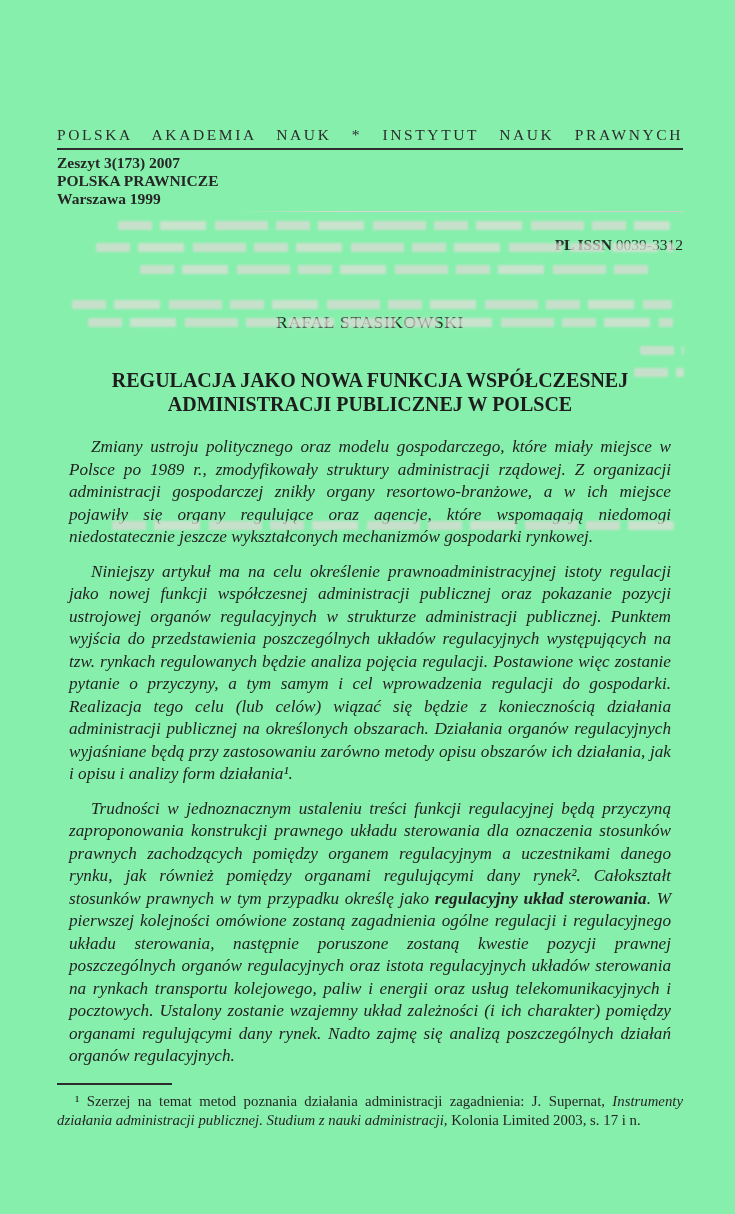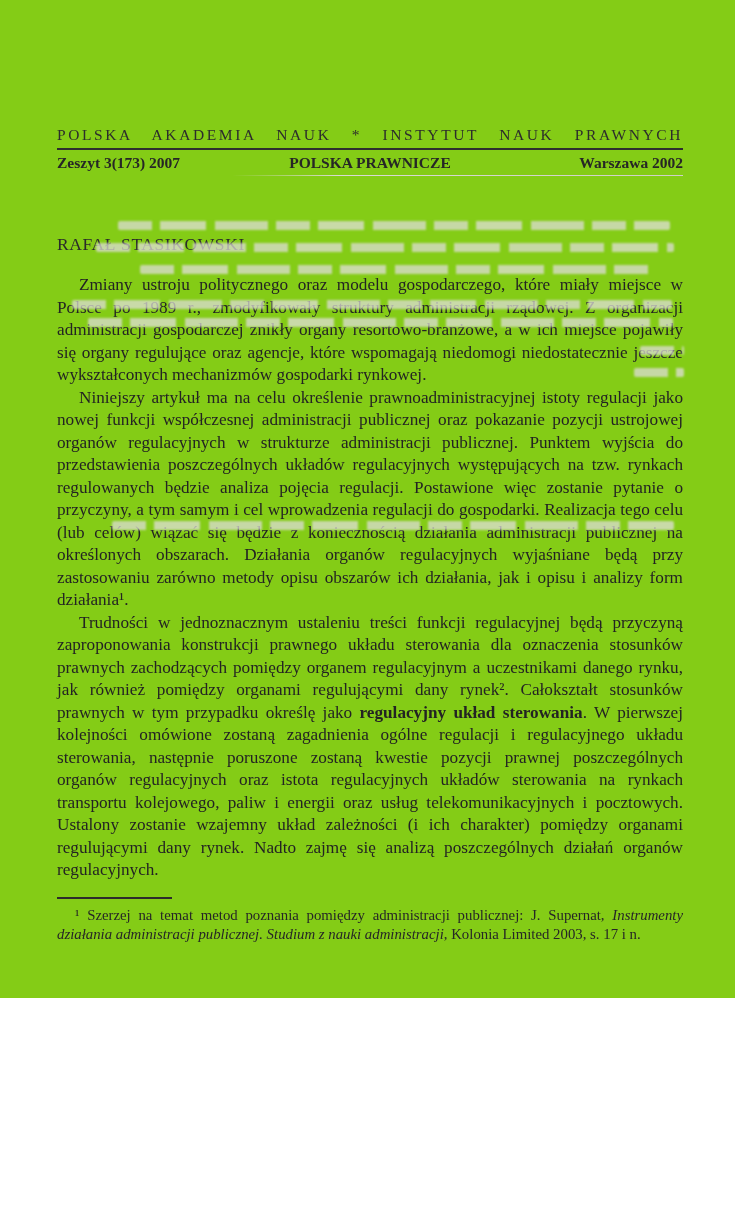--- a/index.html
+++ b/index.html
@@ -1,58 +1,58 @@
 <!DOCTYPE html>
 <html lang="pl"><head>
 <meta charset="utf-8">
 <style>
   html,body{margin:0;padding:0;background:#ffffff;}
   .page{
     position:relative;
-    width:735px;height:998px;
+    width:735px;height:1214px;
     margin:0 auto;
-    background:#84cc16;
+    background:#86efac;
     color:#232323;
     font-family:"Liberation Serif", serif;
     overflow:hidden;
   }
   .content{padding:127px 52px 0 57px;}
   
   .masthead{
     font-size:15.5px;line-height:15px;
     letter-spacing:2.6px;
     text-align:justify;text-align-last:justify;
     white-space:nowrap;
     color:#2c2c2c;
   }
   .rule{height:2px;background:#2e2e2e;margin-top:6px;}
   .issue-row{
     display:flex;align-items:baseline;
     margin-top:4px;
-    font-size:15.5px;font-weight:bold;line-height:18px;color:#262626;
+    font-size:15.5px;font-weight:bold;line-height:18px;color:#262626;flex-direction:column;
   }
   .issue-row .left{flex:1;text-align:left;}
   .issue-row .mid{flex:1;text-align:center;}
   .issue-row .right{flex:1;text-align:right;}
   .faint-rule{
     height:1px;margin-top:3px;
     background:linear-gradient(90deg, rgba(0,0,0,0) 0 28%, #d9d9d4 45%, #cfcfc9 100%);
   }
   .issn-line{margin-top:24px;text-align:right;font-size:15.5px;line-height:18px;color:#262626;}
   .issn-line .lbl{font-weight:bold;}
   
-  .author{margin-top:58px;text-align:left;font-size:17.5px;line-height:20px;letter-spacing:.6px;color:#2a2a2a;}
+  .author{margin-top:58px;text-align:center;font-size:17.5px;line-height:20px;letter-spacing:.6px;color:#2a2a2a;}
   .title{
     margin:36px auto 0 auto;max-width:600px;
     text-align:center;font-size:20px;font-weight:bold;line-height:24px;
     color:#1d1d1d;
   }
   
   .body{margin-top:20px;font-size:17.2px;line-height:22.5px;text-align:justify;hyphens:manual;color:#232323;}
-  .body p{margin:0;text-indent:22px;}
+  .body p{margin:12px;text-indent:22px;font-style:italic;}
   .body .b{font-weight:bold;}
   
   .fn-rule{width:115px;height:2px;background:#2c2c2c;margin-top:15px;}
   .footnotes{margin-top:7px;font-size:14.8px;line-height:19.3px;text-align:justify;color:#262626;}
   .footnotes p{margin:0;text-indent:18px;}
   .footnotes .i{font-style:italic;}
   
   .ghost{
     position:absolute;height:9px;border-radius:2px;
     filter:blur(1.1px);opacity:.75;
@@ -77,34 +77,39 @@
   <div class="ghost" style="left:112px;top:521px;width:562px;"></div>
 
   <div class="content">
 
     <header>
       <div class="masthead">POLSKA AKADEMIA NAUK * INSTYTUT NAUK PRAWNYCH</div>
       <div class="rule"></div>
       <div class="issue-row">
         <span class="left">Zeszyt 3(173) 2007</span>
         <span class="mid">POLSKA PRAWNICZE</span>
-        <span class="right">Warszawa 2002</span>
+        <span class="right">Warszawa 1999</span>
       </div>
       <div class="faint-rule"></div>
+      <div class="issn-line">
+        <span class="lbl">PL ISSN</span>
+        <span>0039-3312</span>
+      </div>
     </header>
 
     <div class="author">RAFAŁ STASIKOWSKI</div>
 
+    <h1 class="title">REGULACJA JAKO NOWA FUNKCJA WSPÓŁCZESNEJ ADMINISTRACJI PUBLICZNEJ W POLSCE</h1>
 
     <div class="body">
       <p>Zmiany ustroju politycznego oraz modelu gospodarczego, które miały miejsce w Polsce po 1989 r., zmodyfikowały struktury administracji rządowej. Z orga­nizacji administracji gospodarczej znikły organy resortowo-branżowe, a w ich miejsce pojawiły się organy regulujące oraz agencje, które wspomagają niedo­mogi niedostatecznie jeszcze wykształconych mechanizmów gospodarki rynko­wej.</p>
       <p>Niniejszy artykuł ma na celu określenie prawnoadministracyjnej istoty regu­lacji jako nowej funkcji współczesnej administracji publicznej oraz pokazanie pozycji ustrojowej organów regulacyjnych w strukturze administracji publicz­nej. Punktem wyjścia do przedstawienia poszczególnych układów regulacyjnych występujących na tzw. rynkach regulowanych będzie analiza pojęcia regulacji. Postawione więc zostanie pytanie o przyczyny, a tym samym i cel wprowadze­nia regulacji do gospodarki. Realizacja tego celu (lub celów) wiązać się będzie z koniecznością działania administracji publicznej na określonych obszarach. Działania organów regulacyjnych wyjaśniane będą przy zastosowaniu zarówno metody opisu obszarów ich działania, jak i opisu i analizy form działania¹.</p>
       <p><span>Trudności w jednoznacznym ustaleniu treści funkcji regulacyjnej będą przy­czyną zaproponowania konstrukcji prawnego układu sterowania dla oznaczenia stosunków prawnych zachodzących pomiędzy organem regulacyjnym a uczest­nikami danego rynku, jak również pomiędzy organami regulującymi dany ry­nek². Całokształt stosunków prawnych w tym przypadku określę jako </span><span class="b">regulacyj­ny układ sterowania</span><span>. W pierwszej kolejności omówione zostaną zagadnienia ogólne regulacji i regulacyjnego układu sterowania, następnie poruszone zostaną kwestie pozycji prawnej poszczególnych organów regulacyjnych oraz istota re­gulacyjnych układów sterowania na rynkach transportu kolejowego, paliw i ener­gii oraz usług telekomunikacyjnych i pocztowych. Ustalony zostanie wzajemny układ zależności (i ich charakter) pomiędzy organami regulującymi dany rynek. Nadto zajmę się analizą poszczególnych działań organów regulacyjnych.</span></p>
     </div>
 
     <div class="fn-rule"></div>
 
     <div class="footnotes">
-      <p><span>¹ Szerzej na temat metod poznania pomiędzy administracji publicznej: J. Supernat, </span><span class="i">Instrumenty działania administracji publicznej. Studium z nauki administracji</span><span>, Kolonia Limited 2003, s. 17 i n.</span></p>
+      <p><span>¹ Szerzej na temat metod poznania działania administracji zagadnienia: J. Supernat, </span><span class="i">Instrumenty działania administracji publicznej. Studium z nauki administracji</span><span>, Kolonia Limited 2003, s. 17 i n.</span></p>
     </div>
 
   </div>
 </div>
 
 </body></html>

